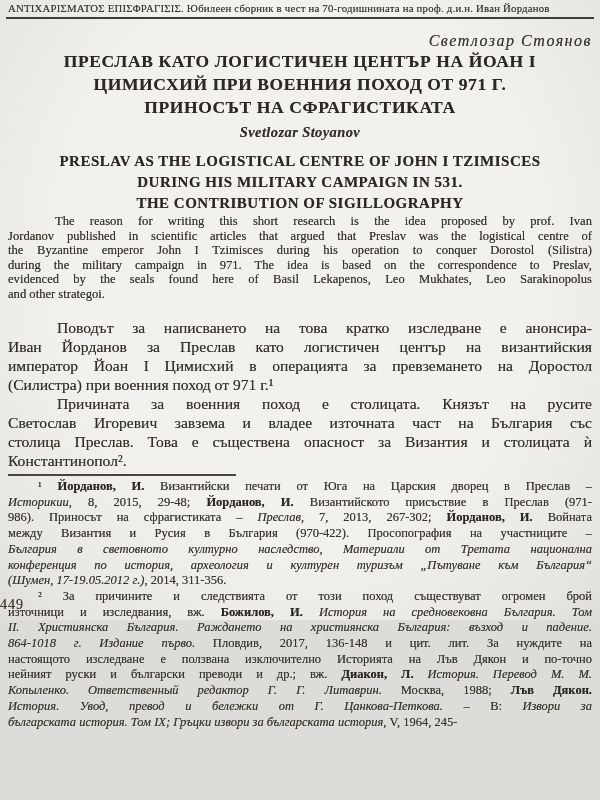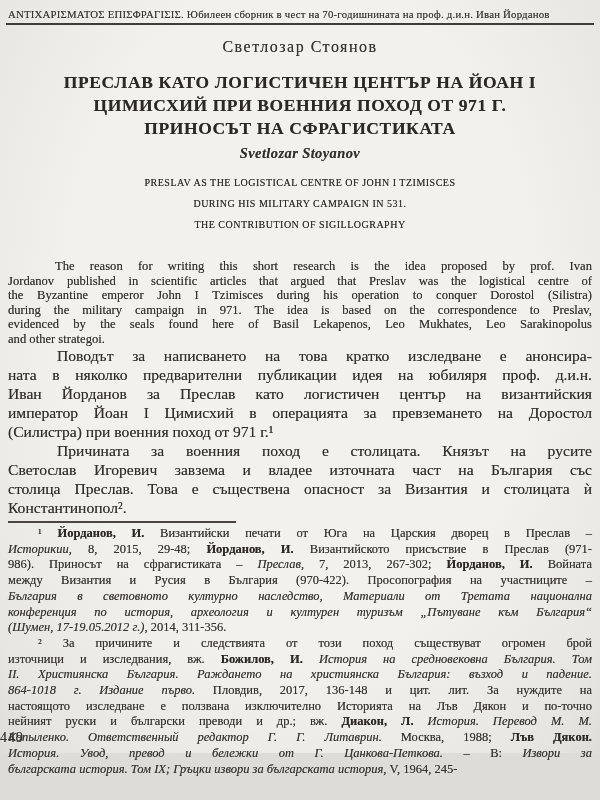--- a/index.html
+++ b/index.html
@@ -2,60 +2,60 @@
 <html><head>
 <meta charset="utf-8">
 <style>
   html,body { margin:0; padding:0; }
   body {
     width:600px; height:800px; overflow:hidden;
     background:#dddcd8;
     font-family:"Liberation Serif", serif;
   }
   .page {
-    position:relative; width:600px; height:753px; box-sizing:border-box;
-    padding:6px 8px 0 8px;
+    position:relative; width:600px; height:620px; box-sizing:border-box;
+    padding:0 8px 0 8px;
     background: radial-gradient(ellipse at 50% 42%, #f3f1ee 55%, #e8e6e2 88%, #dfddd9 100%);
     color:#332f2b;
     text-shadow: 0 0 0.45px rgba(50,46,42,0.6);
     filter: blur(0.22px);
   }
   
   .running-header {
     font-size:10.8px; letter-spacing:0.2px; white-space:nowrap; overflow:hidden;
     padding:2px 0 3px 0; color:#3a3631;
   }
   .header-rule { border-top:2px solid #403c37; margin:0 -2px 0 -2px; }
   
   .author-bg {
-    margin-top:13px; text-align:center;
-    font-size:16px; letter-spacing:1.5px; color:#37332e;
+    margin-top:13px; text-align:right;
+    font-style:italic; font-size:16px; letter-spacing:1.5px; color:#37332e;
   }
   .title-bg {
-    margin-top:15px; font-weight:bold; font-size:17.5px; line-height:23px;
+    font-weight:bold; font-size:17.5px; line-height:23px;
     letter-spacing:0.6px; color:#2c2824;
   }
   .author-en {
     margin-top:5px; text-align:center;
     font-weight:bold; font-style:italic; font-size:14.5px; letter-spacing:0.4px;
   }
   .title-en {
-    margin-top:10px; font-weight:normal; font-size:10px; line-height:21px;
+    margin-top:10px; font-weight:bold; font-size:15px; line-height:21px;
     letter-spacing:0.5px; color:#2c2824;
   }
   .cline { text-align:center; }
   
   .jline { text-align:justify; text-align-last:justify; }
   .jline.last { text-align-last:left; }
   .jline.first { text-indent: var(--indent, 0px); }
   
-  .abstract { margin-top:24px; font-size:12.6px; line-height:14.5px; --indent:47px; color:#35312c; }
+  .abstract { margin-top:0; font-size:12.6px; line-height:14.5px; --indent:47px; color:#35312c; }
   
   .bodyp { font-size:15.6px; line-height:19px; --indent:49px; color:#322e29; }
-  .bodyp.p1 { }
+  .bodyp.p1 { margin-top:17px; }
   
   .fn-rule { width:228px; border-top:2px solid #4a4540; margin:4px 0 3px 0; }
   .footnote { font-size:12.5px; line-height:15.7px; --indent:30px; color:#37332e; }
   .footnote b { color:#2b2723; }
   
   .page-number {
     position:absolute; left:0; right:0; bottom:7px;
     text-align:left; font-size:14px; letter-spacing:1px; color:#3a3631;
   }
 </style>
@@ -87,21 +87,20 @@
       <div class="jline first">The reason for writing this short research is the idea proposed by prof. Ivan</div>
       <div class="jline">Jordanov published in scientific articles that argued that Preslav was the logistical centre of</div>
       <div class="jline">the Byzantine emperor John I Tzimisces during his operation to conquer Dorostol (Silistra)</div>
       <div class="jline">during the military campaign in 971. The idea is based on the correspondence to Preslav,</div>
       <div class="jline">evidenced by the seals found here of Basil Lekapenos, Leo Mukhates, Leo Sarakinopolus</div>
       <div class="jline last">and other strategoi.</div>
     </div>
 
   <div class="bodyp p1">
       <div class="jline first">Поводът за написването на това кратко изследване е анонсира-</div>
-      <div class="jline">ната в няколко предварителни публикации идея на юбиляря проф. д.и.н.</div>
       <div class="jline">Иван Йорданов за Преслав като логистичен център на византийския</div>
       <div class="jline">император Йоан I Цимисхий в операцията за превземането на Доростол</div>
       <div class="jline last">(Силистра) при военния поход от 971 г.¹</div>
     </div>
 
   <div class="bodyp p2">
       <div class="jline first">Причината за военния поход е столицата. Князът на русите</div>
       <div class="jline">Светослав Игоревич завзема и владее източната част на България със</div>
       <div class="jline">столица Преслав. Това е съществена опасност за Византия и столицата ѝ</div>
       <div class="jline last">Константинопол².</div>

